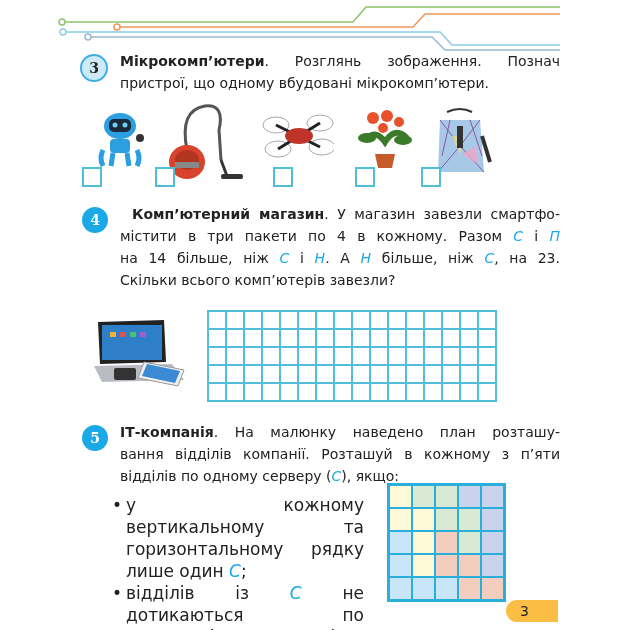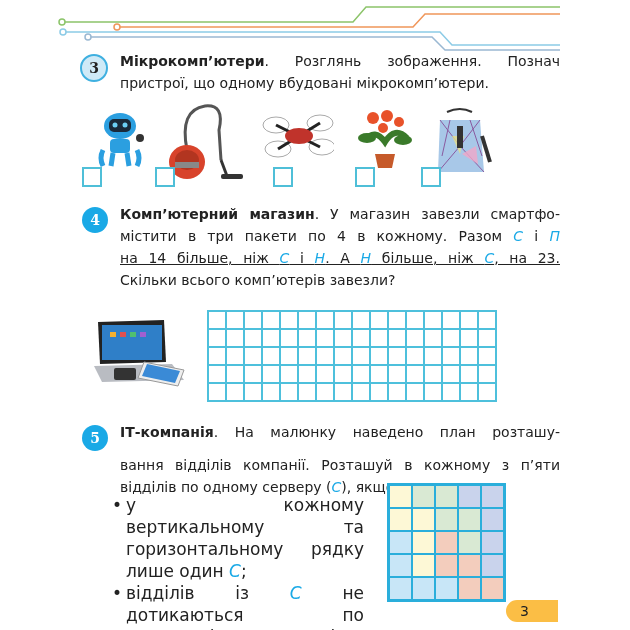--- a/index.html
+++ b/index.html
@@ -105,25 +105,25 @@
 <div class="cb" style="left:82px; top:167px;"></div>
 <div class="cb" style="left:155px; top:167px;"></div>
 <div class="cb" style="left:273px; top:167px;"></div>
 <div class="cb" style="left:355px; top:167px;"></div>
 <div class="cb" style="left:421px; top:167px;"></div>
 
 <div class="badge solid" style="left:82px; top:207px;">
   <span>4</span>
 </div>
 <div class="text" style="left:120px; top:203px; width:440px;">
-  <div style="text-align-last:justify;"><b>Комп’ютерний магазин</b><span>. У магазин завезли смартфо-</span></div>
+  <div style="text-align-last:justify;margin-left:12px;"><b>Комп’ютерний магазин</b><span>. У магазин завезли смартфо-</span></div>
   <div style="text-align-last:justify;">
     <span>містити в три пакети по 4 в кожному. Разом </span><span class="v">С</span><span> і </span><span class="v">П</span>
   </div>
-  <div style="text-align-last:justify;text-decoration:underline;">
+  <div style="text-align-last:justify;">
     <span>на 14 більше, ніж </span><span class="v">С</span><span> і </span><span class="v">Н</span><span>. А </span><span class="v">Н</span><span> більше, ніж </span><span class="v">С</span><span>, на 23.</span>
   </div>
   <div>Скільки всього комп’ютерів завезли?</div>
 </div>
 
 <svg class="pic" style="left:92px; top:318px;" width="100" height="70">
   <path d="M6 4 L72 2 L74 44 L8 46 Z" fill="#222"></path>
   <rect x="10" y="7" width="60" height="35" fill="#2f7fc8"></rect>
   <rect x="18" y="14" width="6" height="5" fill="#f4b030"></rect>
     <rect x="28" y="14" width="6" height="5" fill="#e05050"></rect>
@@ -216,21 +216,21 @@
     <div></div>
     <div></div>
     <div></div>
   </div>
 
 <div class="badge solid" style="left:82px; top:425px;">
   <span>5</span>
 </div>
 <div class="text" style="left:120px; top:421px; width:440px;">
   <div style="text-align-last:justify;"><b>ІТ-компанія</b><span>. На малюнку наведено план розташу-</span></div>
-  <div style="text-align-last:justify;margin-top:11px;">вання відділів компанії. Розташуй в кожному з п’яти</div>
+  <div style="text-align-last:justify;">вання відділів компанії. Розташуй в кожному з п’яти</div>
   <div>
     <span>відділів по одному серверу (</span><span class="v">С</span><span>), якщо:</span>
   </div>
 </div>
 
 <ul class="rules">
   <li>
     <span>у кожному вертикальному та горизонтальному рядку лише один </span><span class="v">С</span><span>;</span>
   </li>
   <li>

